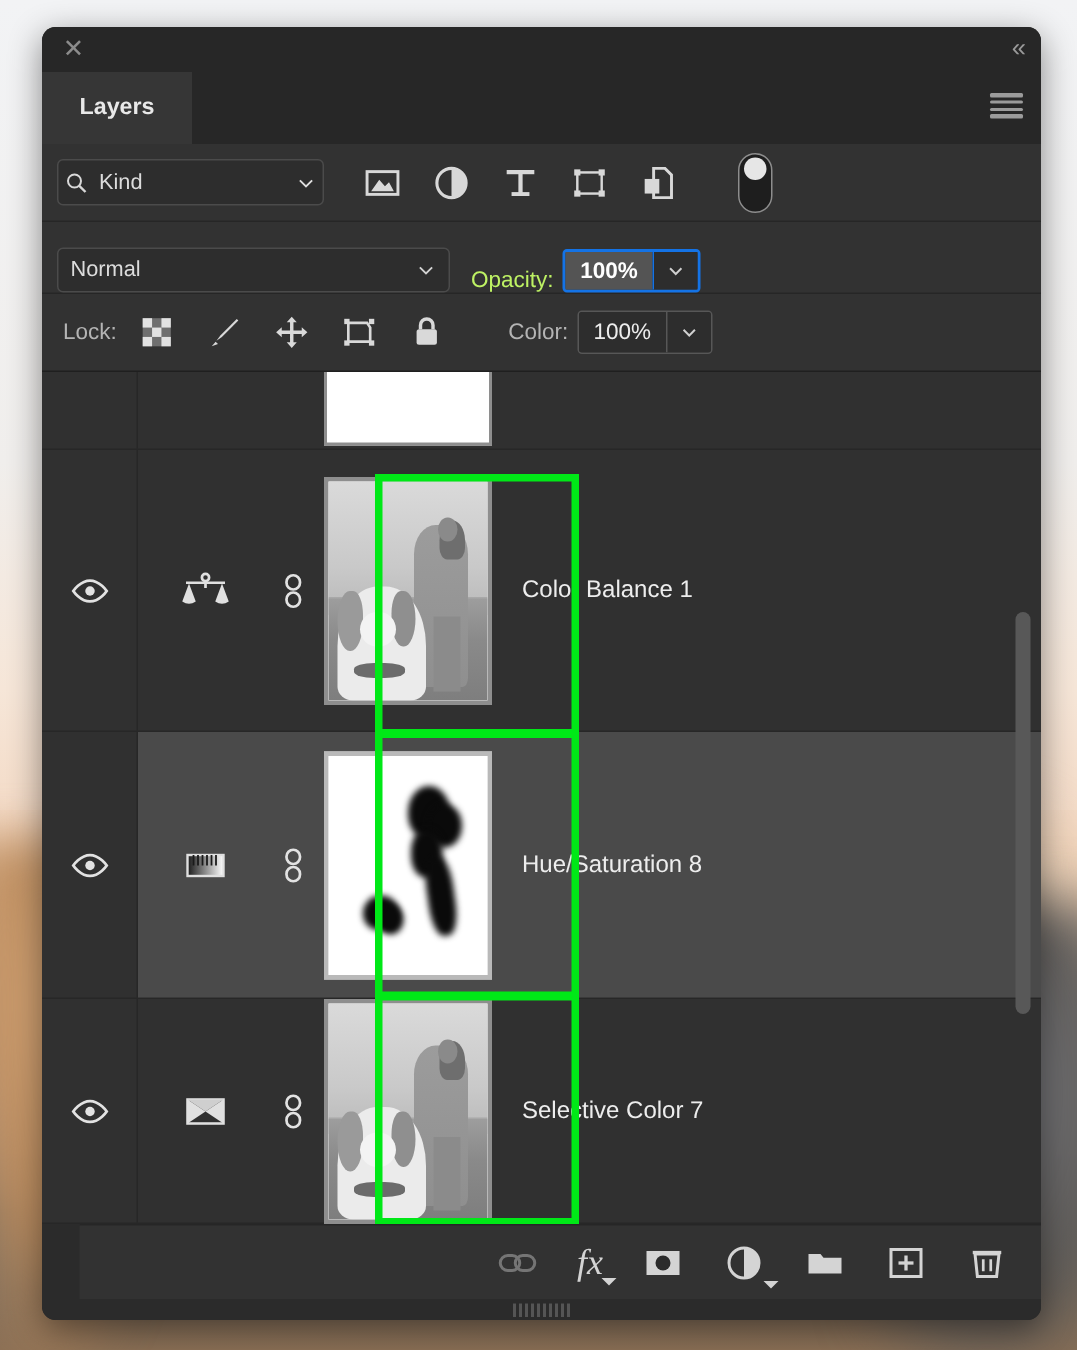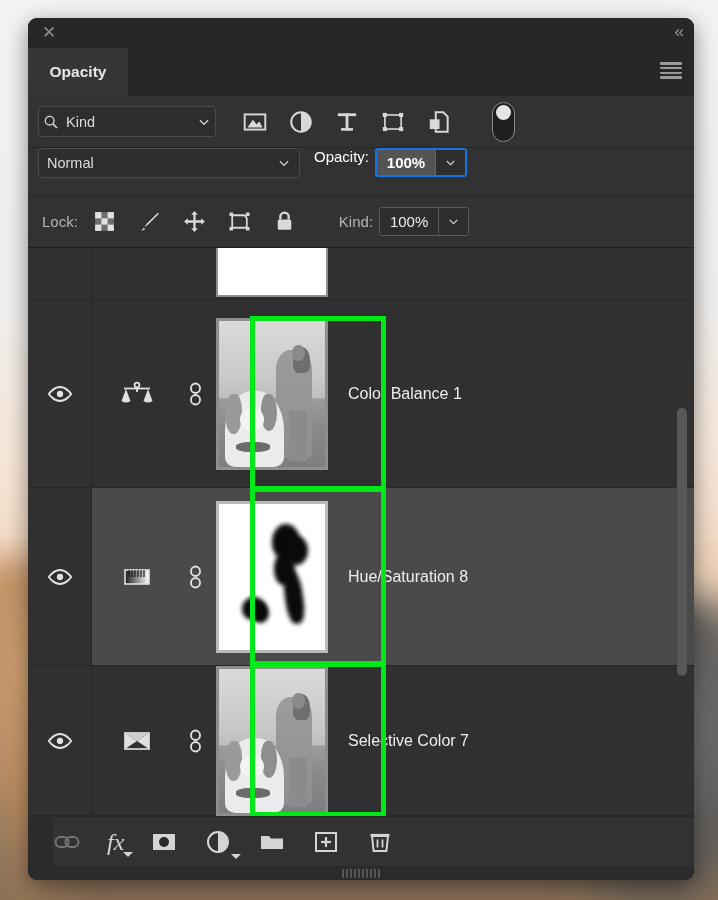--- a/index.html
+++ b/index.html
@@ -104,31 +104,31 @@
     background: #1e1e1e; position: relative;
   }
   .tgl::after {
     content: ""; position: absolute; left: 2.5px; top: 2.5px;
     width: 15px; height: 15px; border-radius: 50%; background: #e6e6e6;
   }
 
   
   .blendrow {
     height: 48px; background: #323232; flex: none;
-    display: flex; align-items: flex-start; padding-left: 10px;
+    display: flex; align-items: flex-end; padding-left: 10px;
     border-bottom: 1px solid #262626;
   }
   .blend-select {
     width: 262px; height: 30px; background: #2d2d2d;
     border: 1px solid #4b4b4b; border-radius: 4px;
     display: flex; align-items: center; padding: 0 8px;
     color: #dcdcdc; font-size: 14.5px;
   }
   .blend-select .lbl { flex: 1; }
-  .op-label { color: #ffffff; font-size: 15px; margin-left: 14px; }
+  .op-label { color: #bef264; font-size: 15px; margin-left: 14px; }
   .numbox {
     margin-left: 6px; display: flex; align-items: stretch; height: 29px;
     border: 2px solid #1473e6; border-radius: 3px;
   }
   .numbox .val {
     width: 58px; background: #545454; color: #fff;
     font-size: 15px; font-weight: bold;
     display: flex; align-items: center; justify-content: center;
   }
   .numbox .arrow {
@@ -266,21 +266,21 @@
     position: absolute; right: 4px; top: 0; width: 18px; bottom: 0;
   }
   .scrollthumb {
     position: absolute; right: 3px; width: 10px;
     background: #585858; border-radius: 6px;
   }
 
   
   .bottombar {
     height: 50px; background: #323232; flex: none;
-    display: flex; align-items: center; justify-content: flex-start;
+    display: flex; align-items: center; justify-content: flex-end;
     padding-right: 22px; gap: 26px;
     border-top: 1px solid #262626;
     margin-left: 25px;
   }
   .bicon { width: 28px; height: 28px; color: #d4d4d4; display: block; }
   .bicon.dim { color: #757575; }
   .fxwrap { position: relative; display: flex; align-items: center; }
   .fxtext {
     color: #d4d4d4; font-size: 24px; font-style: italic;
     font-family: "Liberation Serif", serif; line-height: 1;
@@ -310,21 +310,21 @@
 
 <div id="panel">
 
   <div class="titlebar">
     <div class="close-x">✕</div>
     <div class="collapse">«</div>
   </div>
 
   <div class="tabbar">
     <div class="tab">
-      <span>Opacity</span>
+      <span>Layers</span>
     </div>
     <div class="hamburger">
       <i></i>
         <i></i>
         <i></i>
         <i></i>
     </div>
   </div>
 
   <div class="filterrow">
@@ -409,21 +409,21 @@
         <rect x="2.4" y="3.4" width="3.4" height="3.4" fill="currentColor"></rect>
         <rect x="18.2" y="3.4" width="3.4" height="3.4" fill="currentColor"></rect>
         <rect x="2.4" y="17.2" width="3.4" height="3.4" fill="currentColor"></rect>
         <rect x="18.2" y="17.2" width="3.4" height="3.4" fill="currentColor"></rect>
       </svg>
       <svg class="lockicon" viewBox="0 0 24 24">
         <path d="M8 10 V7.5 a4 4 0 0 1 8 0 V10" fill="none" stroke="currentColor" stroke-width="2.2"></path>
         <rect x="5.5" y="10" width="13" height="10" rx="1.6" fill="currentColor"></rect>
       </svg>
     </div>
-    <span class="fill-label">Kind:</span>
+    <span class="fill-label">Color:</span>
     <div class="numbox2">
       <div class="val">100%</div>
       <div class="arrow">
         <svg style="width:13px;height:13px" viewBox="0 0 24 24">
           <polyline points="5,9 12,16 19,9" fill="none" stroke="currentColor" stroke-width="2.4"></polyline>
         </svg>
       </div>
     </div>
   </div>
 

